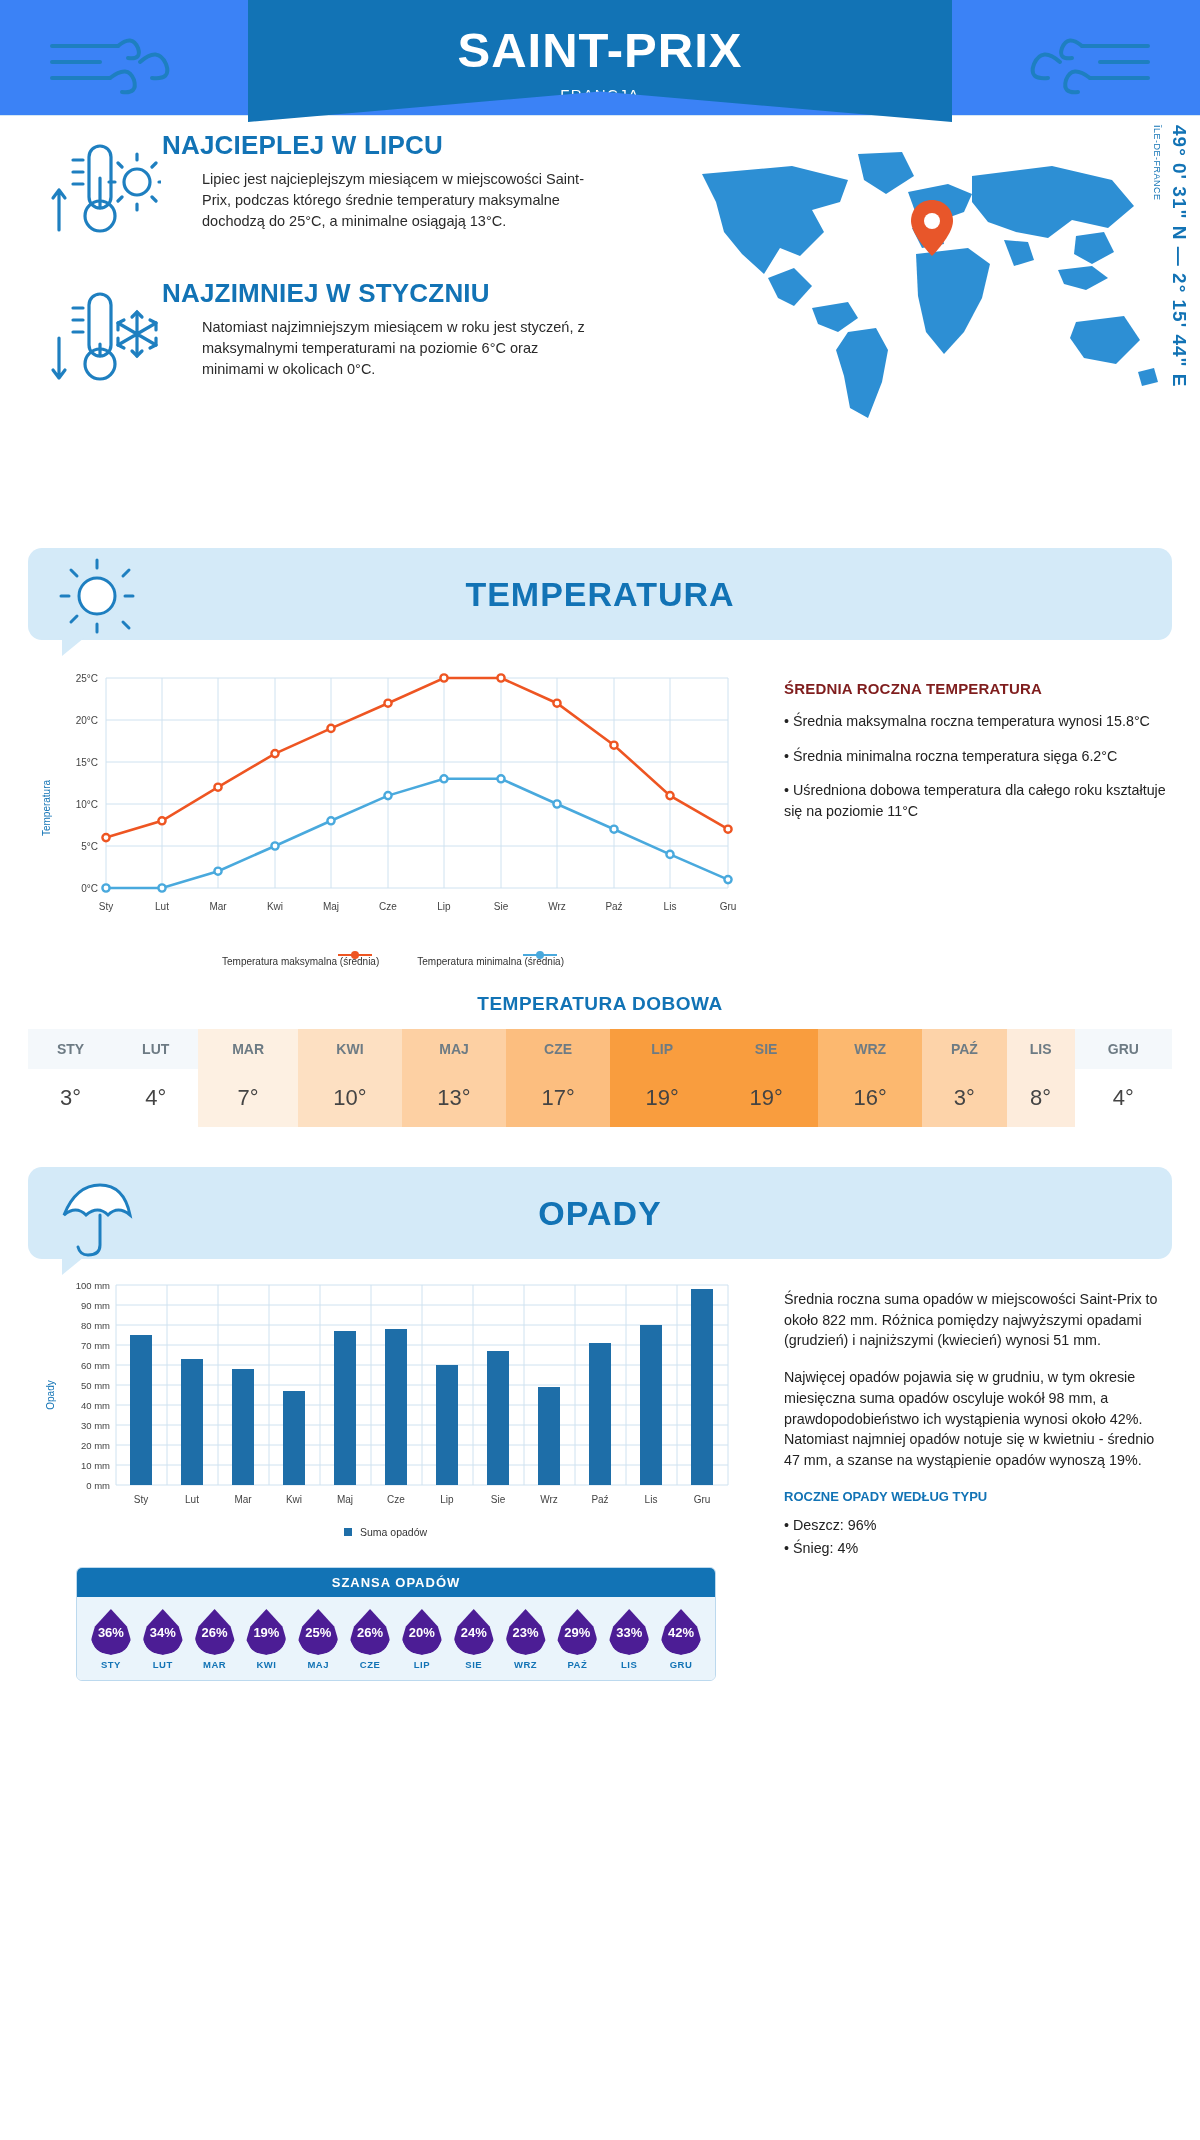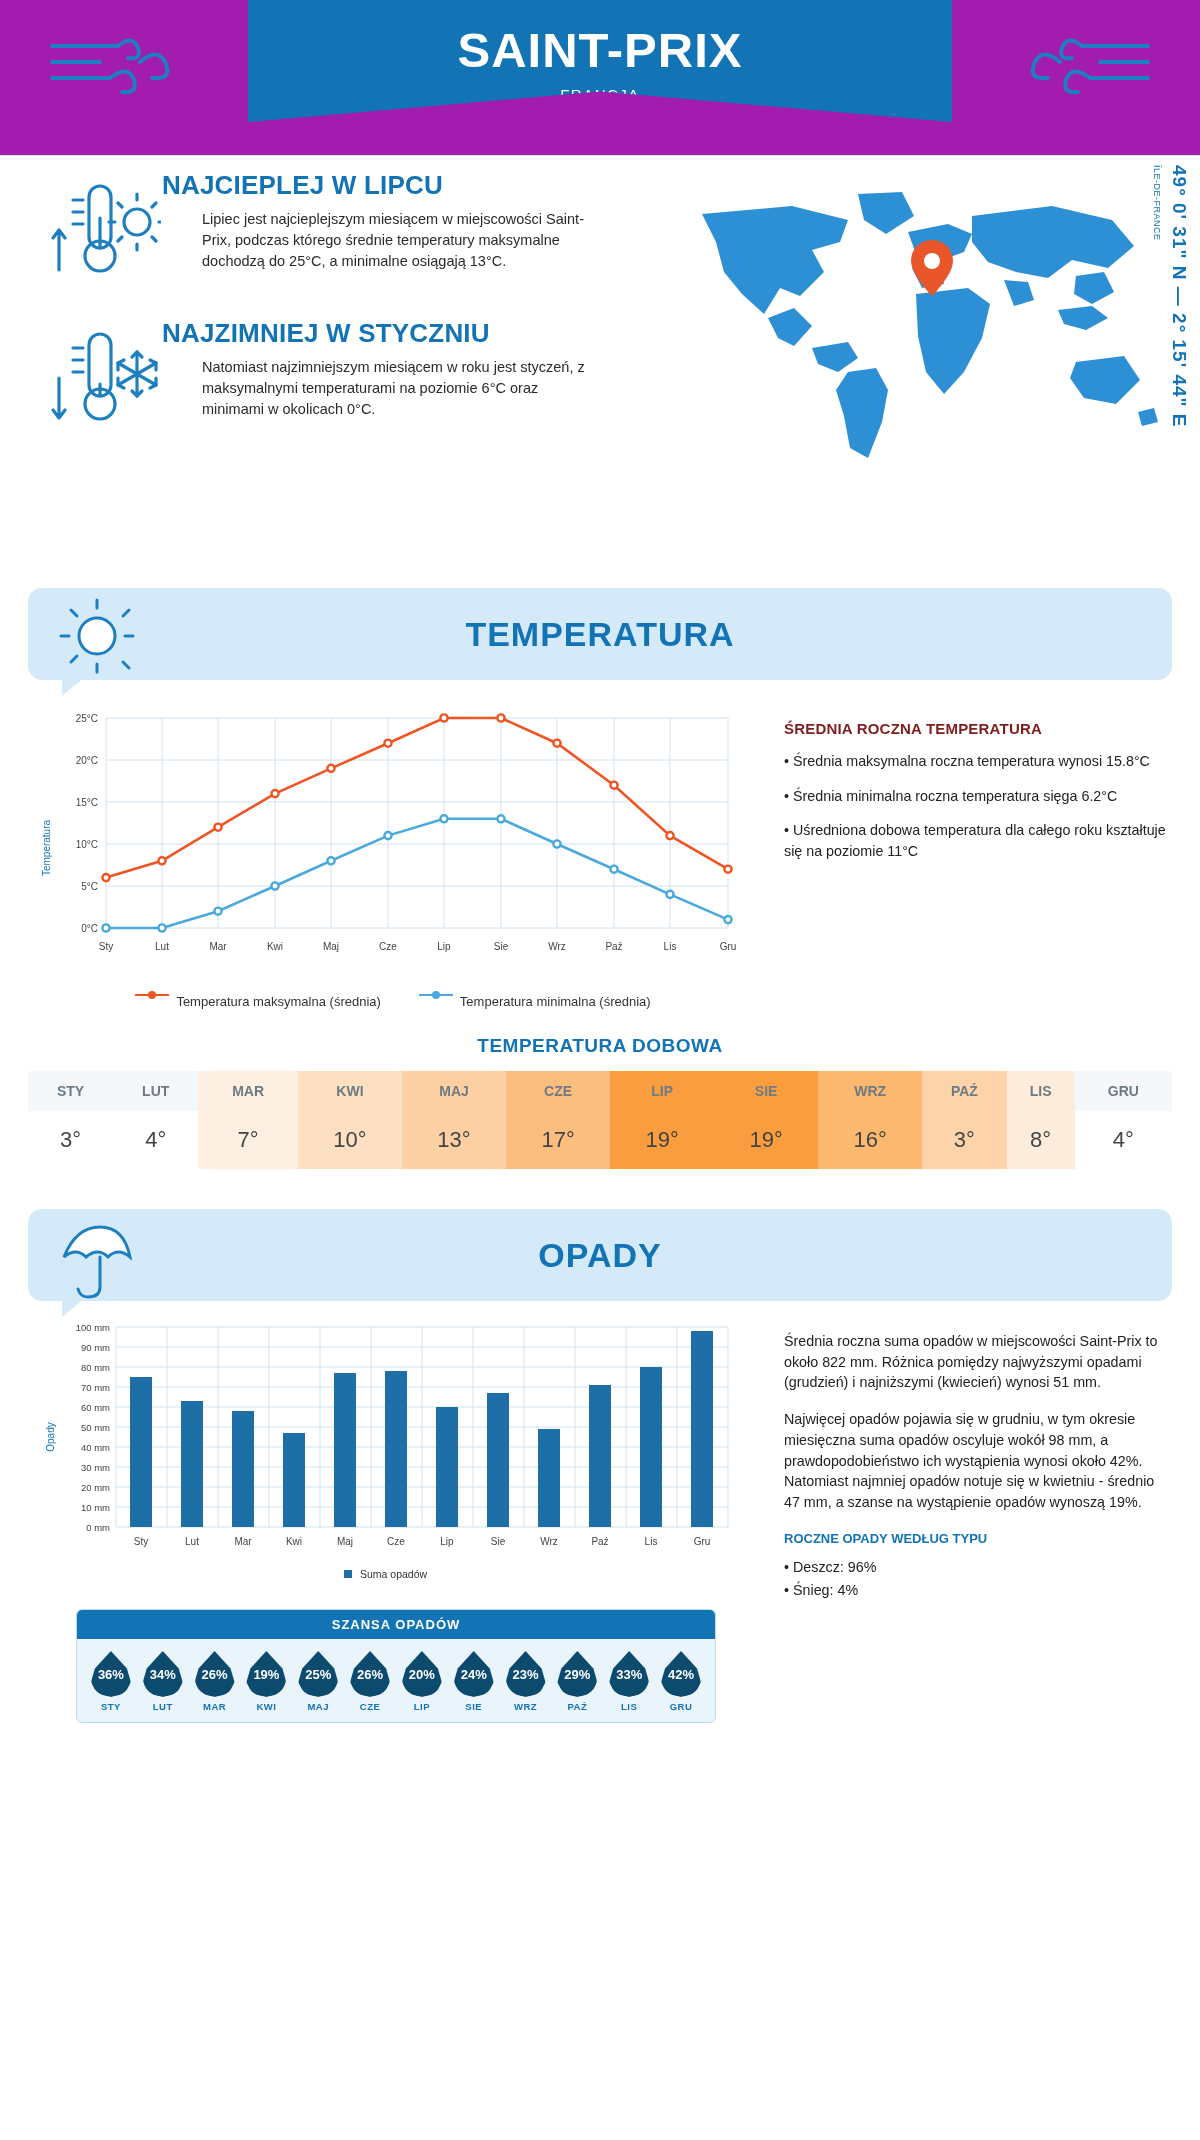--- a/index.html
+++ b/index.html
@@ -7,21 +7,21 @@
     width: 1200px; height: 2140px;
     font-family: "Liberation Sans", sans-serif;
     background: #ffffff;
     position: relative;
     overflow: hidden;
   }
   .page { width: 1200px; height: 2140px; position: relative; background:#fff; }
 
   
   .header {
-    position: relative; height: 156px; background: #a21caf;
+    position: relative; height: 116px; background: #3b82f6;
     border-bottom: 1px solid #d4e7f4;
   }
   .header-band {
     position: absolute; left: 248px; top: 0; width: 704px; height: 122px;
     background: #1273b5;
     clip-path: polygon(0 0, 100% 0, 100% 100%, 50% 75%, 0 100%);
     display: flex; flex-direction: column; align-items: center;
   }
   .title {
     color: #ffffff; font-size: 49px; font-weight: bold; letter-spacing: 1px;
@@ -67,21 +67,21 @@
   .banner-ico { position: absolute; left: 26px; top: 8px; }
 
   
   .temp-section { display: flex; padding: 18px 28px 0 28px; }
   .chart-box { width: 730px; position: relative; }
   .side-box { flex: 1; padding-left: 26px; padding-top: 22px; }
   .side-h { color: #7f1d1d; font-weight: bold; font-size: 15px; margin-bottom: 14px; letter-spacing:.2px;}
   .side-p { color: #222; font-size: 14.3px; line-height: 1.45; margin-bottom: 14px; }
 
   .legend { display: flex; justify-content: center; gap: 38px; margin-top: 12px; }
-  .legend-item { display: flex; align-items: flex-start; font-size: 13px; color: #333; }
+  .legend-item { display: flex; align-items: flex-end; font-size: 10px; color: #333; flex-direction: column; }
   .legend-line { width: 34px; height: 2px; margin-right: 7px; position: relative; }
   .legend-line::after{content:"";position:absolute;left:13px;top:-3px;width:8px;height:8px;border-radius:50%;background:inherit;}
 
   
   .dt-title { text-align: center; color: #1273b5; font-weight: bold; font-size: 19px; margin: 26px 0 14px 0; letter-spacing:.5px;}
   .dt-table { margin: 0 28px; border-collapse: collapse; width: calc(100% - 56px); }
   .dt-table th {
     font-size: 14px; color: #6d7b84; font-weight: bold; padding: 12px 0; text-align: center;
     background: #f4f8fb;
   }
@@ -92,21 +92,21 @@
   .precip-chart { width: 730px; }
   .precip-side { flex: 1; padding-left: 26px; padding-top: 14px; }
   .precip-side p { color: #222; font-size: 14.3px; line-height: 1.45; margin-bottom: 16px; }
 
   .chance-box { margin: 18px 0 0 48px; width: 640px; border: 1px solid #bcd9ee; border-radius: 6px; overflow:hidden;}
   .chance-head { background:#1273b5; color:#fff; text-align:center; font-weight:bold; font-size:13px; padding:7px 0; letter-spacing:1px;}
   .chance-body { display:flex; justify-content:space-around; background:#eaf4fb; padding:12px 8px 10px 8px;}
   .drop { width: 46px; text-align:center; }
   .drop-shape {
     width: 40px; height: 46px; margin: 0 auto;
-    background: #0c4a6e;
+    background: #4c1d95;
     border-radius: 50% 50% 50% 50% / 60% 60% 40% 40%;
     clip-path: polygon(50% 0%, 90% 38%, 100% 68%, 85% 93%, 50% 100%, 15% 93%, 0% 68%, 10% 38%);
     display:flex;align-items:center;justify-content:center;
     color:#fff;font-size:13px;font-weight:bold;
   }
   .drop-lab { font-size: 9.5px; color:#1273b5; font-weight:bold; margin-top:4px; letter-spacing:.5px;}
 
   .annual-h { color:#1273b5; font-weight:bold; font-size:13px; margin:18px 0 10px 0;}
   .annual-li { font-size:14.3px; color:#222; line-height:1.6; }
 

